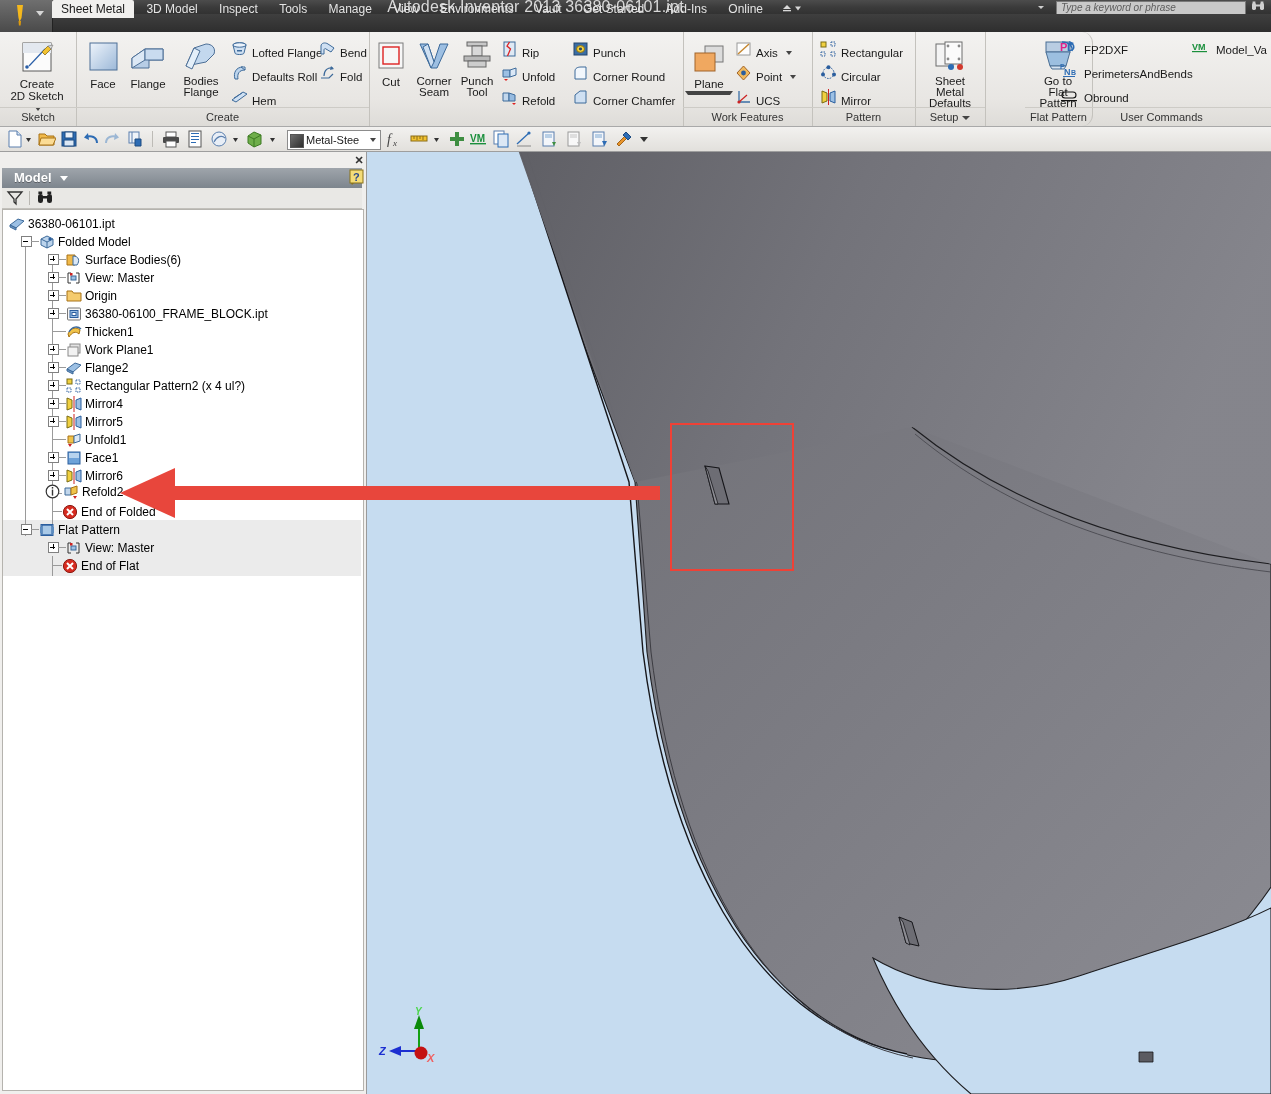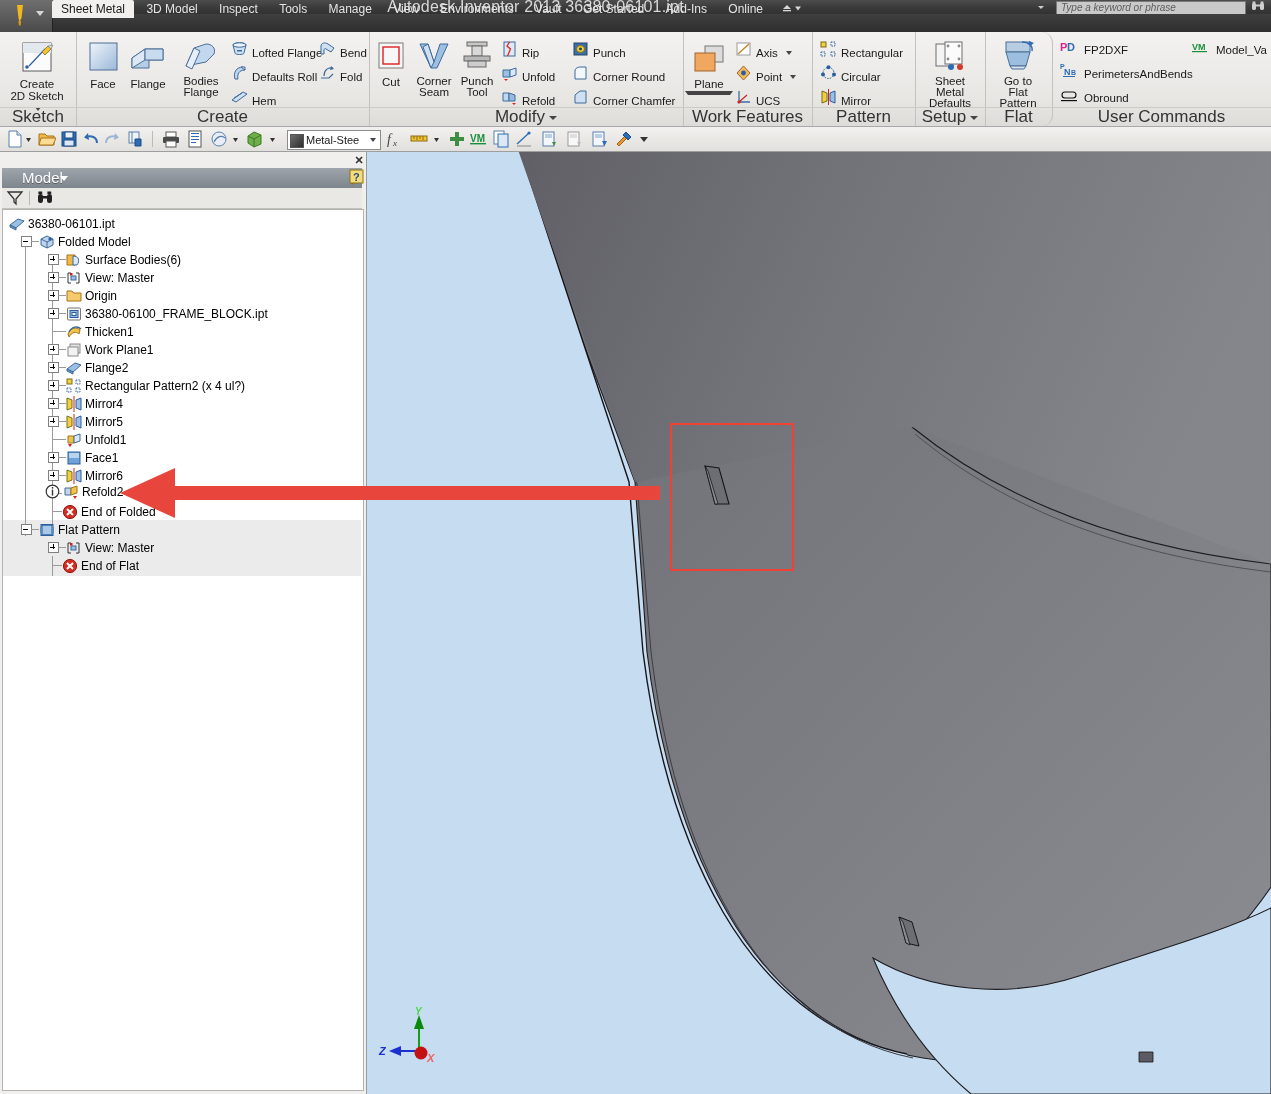--- a/index.html
+++ b/index.html
@@ -67,21 +67,21 @@
 
   
   .ribbon{
     position:absolute;left:0;top:32px;width:1271px;height:94px;
     background:linear-gradient(to bottom,#f3f2f0 0%,#e8e6e3 72%,#dedcd8 100%);
     border-bottom:1px solid #a9a9a9;
   }
   .panel{position:absolute;top:0;height:94px;border-right:1px solid #c4c2bd;}
   .panel-label{
     position:absolute;bottom:0;left:0;width:100%;height:18px;line-height:18px;
-    text-align:center;font-size:17px;color:#333;
+    text-align:center;font-size:11px;color:#333;
     border-top:1px solid #cdcbc6;
   }
   .panel-label .dd{display:inline-block;margin-left:4px;border-left:4px solid transparent;border-right:4px solid transparent;border-top:4px solid #444;vertical-align:middle;}
 
   .bigbtn{
     position:absolute;text-align:center;width:56px;
     font-size:11.5px;color:#1a1a1a;line-height:12px;
   }
   .bigbtn .ico{display:block;margin:0 auto 2px;}
   .smallrow{
@@ -114,22 +114,22 @@
   
   .browser{
     position:absolute;left:0;top:152px;width:366px;height:942px;
     background:#f0efed;border-right:1px solid #9a9a9a;
   }
   .bhead{
     position:absolute;left:2px;top:16px;width:360px;height:20px;
     background:linear-gradient(to bottom,#9fa5ab 0%,#7d858d 100%);
   }
   .bhead .btitle{
-    position:absolute;left:20px;top:0;line-height:20px;font-size:15px;
-    font-weight:normal;color:#fff;text-shadow:0 1px 0 rgba(0,0,0,.35);
+    position:absolute;left:12px;top:0;line-height:20px;font-size:13px;
+    font-weight:bold;color:#fff;text-shadow:0 1px 0 rgba(0,0,0,.35);
   }
   .bhead .bcar{position:absolute;left:58px;top:8px;border-left:4px solid transparent;border-right:4px solid transparent;border-top:5px solid #fff;}
   .bclose{
     position:absolute;left:353px;top:2px;width:12px;height:12px;
     font-size:11px;font-weight:bold;line-height:12px;text-align:center;color:#333;
   }
   .bhelp{position:absolute;left:349px;top:17px;width:16px;height:16px;}
   .btools{
     position:absolute;left:2px;top:36px;width:360px;height:20px;
     background:#e9e8e5;border-bottom:1px solid #c2c0bb;
@@ -389,23 +389,20 @@
         </span><span class="lbl">Corner Round</span>
       </div>
       <div class="smallrow" style="left:203px;top:57px;">
         <span class="ico">
           <svg width="17" height="16" viewBox="0 0 17 16">
             <path d="M3 14 L3 6 L8 2 L14 2 L14 14 Z" fill="#cfe0f2" stroke="#3d6a9a"></path>
           </svg>
         </span><span class="lbl">Corner Chamfer</span>
       </div>
 
-      <div class="panel-label">
-        <span>Modify</span><i class="dd"></i>
-      </div>
     </div>
 
     <div class="panel" style="left:683px;width:129px;">
       <div class="bigbtn" style="left:2px;top:12px;width:48px;">
         <svg class="ico" width="40" height="32" viewBox="0 0 40 32">
           <rect x="16" y="2" width="18" height="16" fill="#dcdcdc" stroke="#777"></rect>
           <rect x="6" y="9" width="20" height="18" fill="#f0a860" stroke="#a1642a"></rect>
         </svg>
         <span>Plane</span>
         <span class="dropcaret" style="display:block;margin:1px auto 0;"></span>
@@ -486,21 +483,21 @@
           <circle cx="28" cy="27" r="3" fill="#d23a2e"></circle>
         </svg>
         <span>Sheet Metal</span><br>
         <span>Defaults</span>
       </div>
       <div class="panel-label">
         <span>Setup</span><i class="dd"></i>
       </div>
     </div>
 
-    <div class="panel" style="left:985px;width:67px;border-radius:11px;">
+    <div class="panel" style="left:1025px;width:67px;border-radius:11px;">
       <div class="bigbtn" style="left:4px;top:8px;width:58px;line-height:11px;">
         <svg class="ico" width="36" height="34" viewBox="0 0 36 34">
           <rect x="6" y="2" width="24" height="10" fill="#b9cde2" stroke="#4a6e94"></rect>
           <path d="M6 12 L30 12 L26 26 L10 26 Z" fill="#9cbfe0" stroke="#4a6e94"></path>
           <path d="M10 26 L26 26 L24 29 L12 29 Z" fill="#d6e4f2" stroke="#4a6e94"></path>
           <path d="M22 2 C29 2 33 6 32 11" stroke="#2d6cb4" stroke-width="1.4" fill="none"></path>
           <path d="M29 1 L34 3 L30 6 Z" fill="#2d6cb4"></path>
         </svg>
         <span>Go to</span><br>
         <span>Flat Pattern</span>

